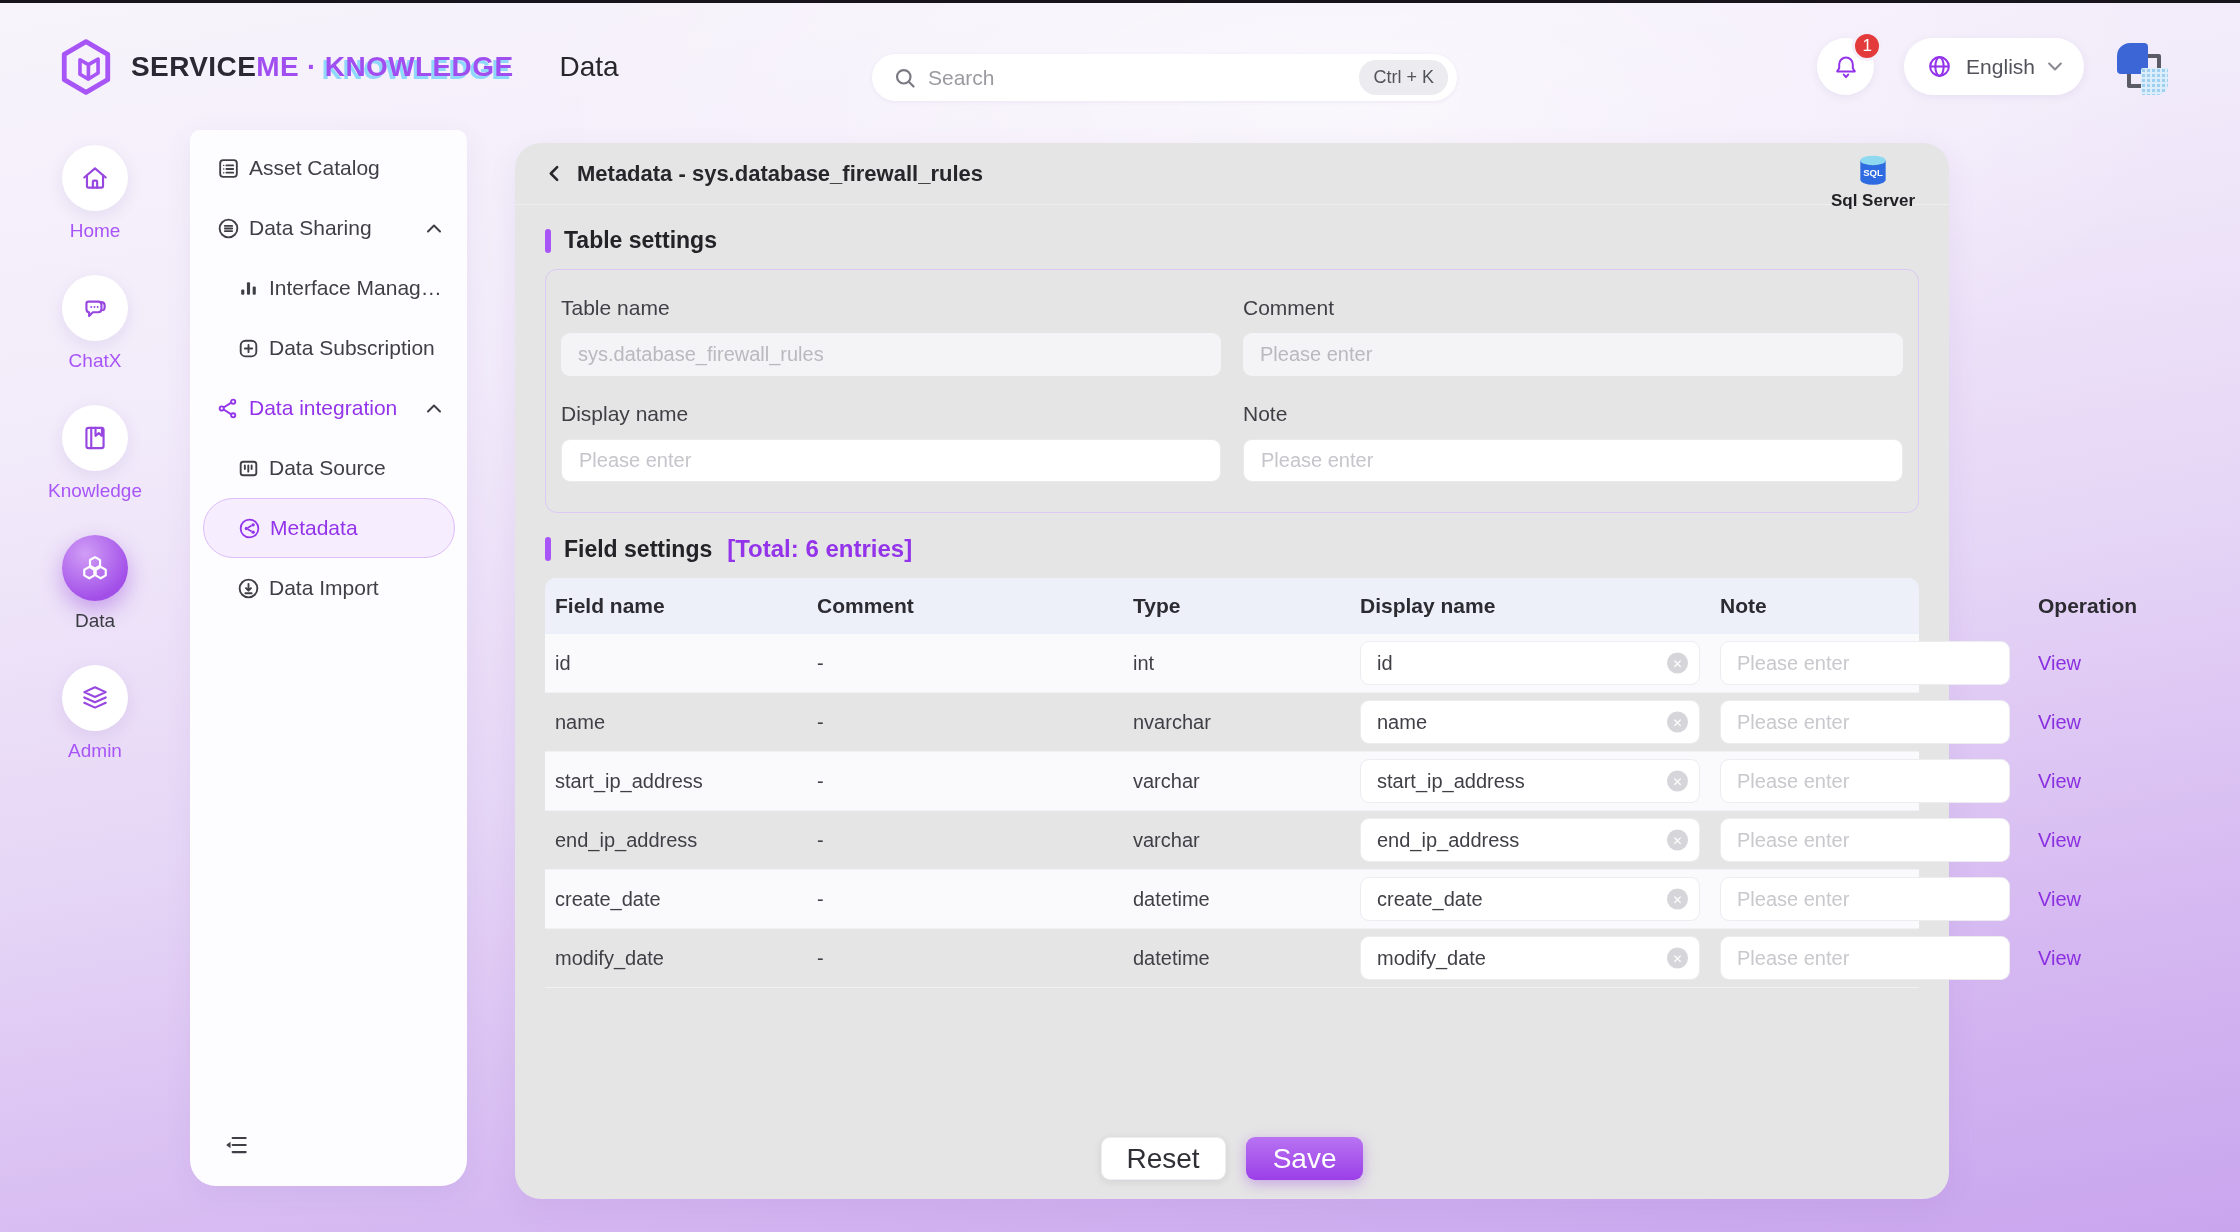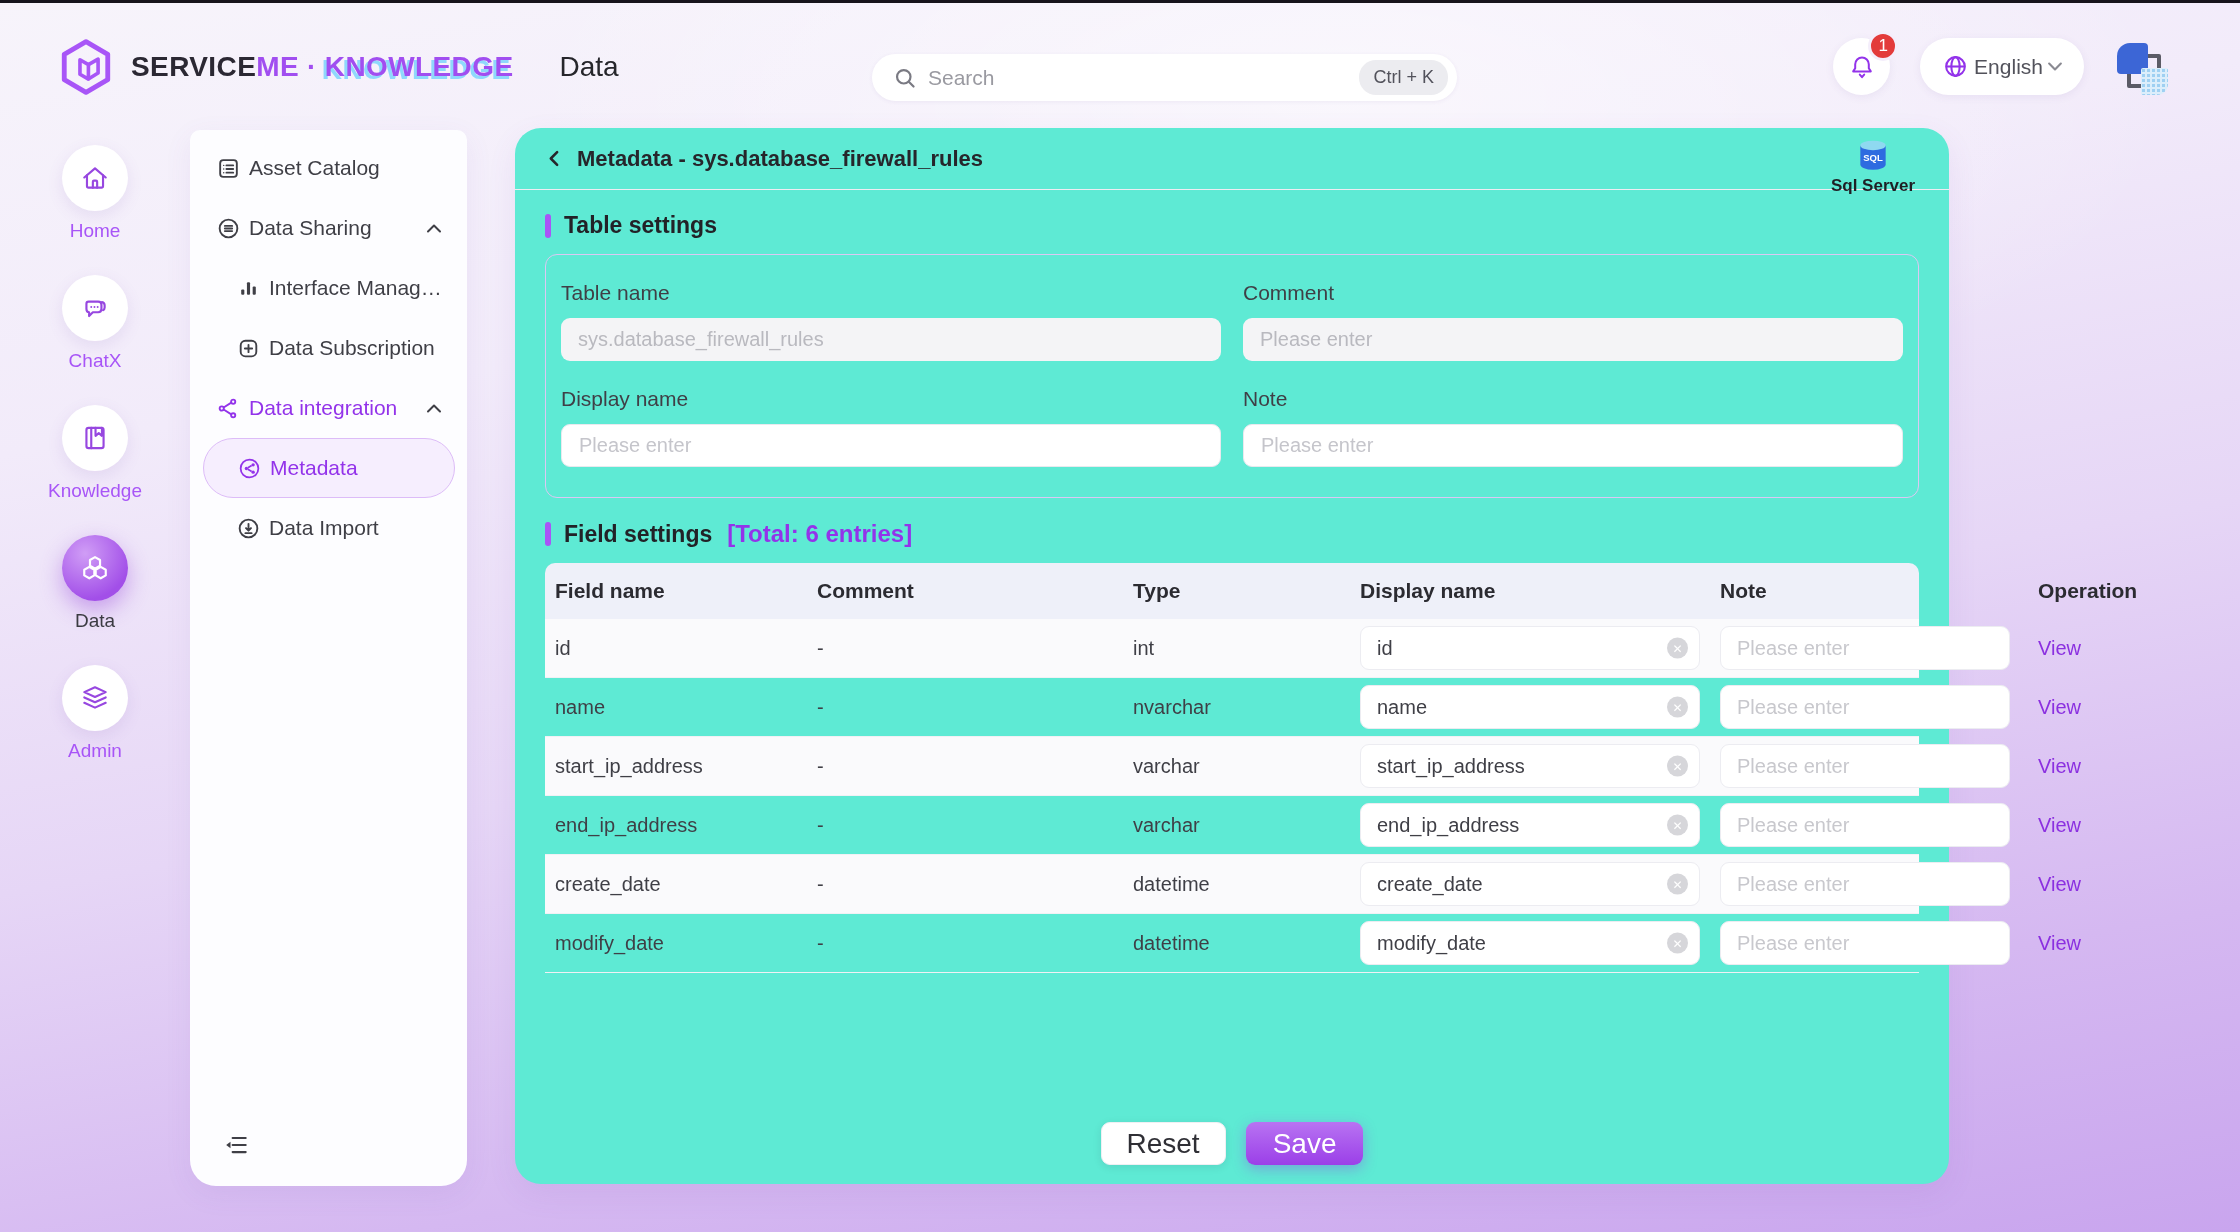--- a/index.html
+++ b/index.html
@@ -26,21 +26,21 @@
   .search { position:absolute; left:872px; top:51px; width:585px; height:47px; background:#fff; border-radius:26px;
             display:flex; align-items:center; padding:0 9px 0 22px; box-shadow:0 1px 4px rgba(90,60,140,.07); }
   .search input { flex:1; border:none; outline:none; font-size:21px; color:#3f3f46; background:transparent; margin-left:12px; font-family:inherit; }
   .search input::placeholder { color:#9a9aa1; }
   .shortcut { background:#ececf0; color:#52525b; border-radius:17px; padding:7px 14px; font-size:18px; white-space:nowrap; }
 
   .topbar-right { margin-left:auto; display:flex; align-items:center; gap:30px; }
   .bell-wrap { position:relative; width:57px; height:57px; background:#fff; border-radius:50%; display:flex; align-items:center; justify-content:center; box-shadow:0 2px 8px rgba(90,60,140,.08); cursor:pointer; }
   .badge { position:absolute; top:-7px; right:-8px; min-width:30px; height:30px; background:#e33b3b; color:#fff; border-radius:50%;
            font-size:17px; display:flex; align-items:center; justify-content:center; border:3px solid #f4eefb; }
-  .lang-pill { height:57px; background:#fff; border-radius:29px; display:flex; align-items:center; gap:5px; padding:0 22px; box-shadow:0 2px 8px rgba(90,60,140,.08); cursor:pointer; }
+  .lang-pill { height:57px; background:#fff; border-radius:29px; display:flex; align-items:center; gap:13px; padding:0 22px; box-shadow:0 2px 8px rgba(90,60,140,.08); cursor:pointer; }
   .lang-label { font-size:21px; color:#52525b; }
   .app-switcher { position:relative; width:56px; height:56px; cursor:pointer; }
   .sq-outline { position:absolute; left:13px; top:15px; width:34px; height:34px; border:4px solid #5b5b66; border-radius:2px; }
   .sq-blue { position:absolute; left:3px; top:4px; width:31px; height:31px; background:#3c66d6; border-radius:13px 4px 4px 4px; }
   .sq-dot { position:absolute; right:2px; bottom:0; width:27px; height:27px; border-radius:2px 2px 11px 2px;
             background-color:#dceefb; background-image:radial-gradient(#9fd0f2 1.6px, transparent 1.6px); background-size:5px 5px; }
 
   
   .rail { position:absolute; left:0; top:145px; width:190px; display:flex; flex-direction:column; align-items:center; gap:33px; }
   .rail-item { display:flex; flex-direction:column; align-items:center; gap:9px; cursor:pointer; }
@@ -56,21 +56,21 @@
   .menu-item { height:60px; display:flex; align-items:center; gap:8px; padding:0 13px; font-size:21px; color:#3f3f46; border-radius:30px; cursor:pointer; white-space:nowrap; }
   .menu-item svg { flex:none; }
   .menu-item.sub { padding-left:33px; }
   .menu-item .chev { margin-left:auto; }
   .menu-item.section-active { color:#9333ea; }
   .menu-item.active { background:#f6eefe; border:1.5px solid #ddbcf8; color:#9333ea; }
   .mi-label { overflow:hidden; text-overflow:ellipsis; }
   .collapse-btn { position:absolute; left:34px; bottom:24px; cursor:pointer; }
 
   
-  .card { position:absolute; left:515px; top:128px; width:1434px; height:1056px; background:#5eead4; border-radius:26px; box-shadow:0 10px 30px rgba(120,80,180,.09); }
+  .card { position:absolute; left:515px; top:143px; width:1434px; height:1056px; background:#e5e5e5; border-radius:26px; box-shadow:0 10px 30px rgba(120,80,180,.09); }
   .card-header { height:62px; display:flex; align-items:center; padding:0 30px; border-bottom:1px solid #eeedf2; }
   .back-btn { display:flex; align-items:center; margin-right:13px; cursor:pointer; }
   .card-title { font-size:22px; font-weight:600; color:#26262b; }
   .db-badge { position:absolute; top:9px; right:28px; width:96px; display:flex; flex-direction:column; align-items:center; }
   .db-label { font-size:17px; font-weight:700; color:#1f1f24; margin-top:1px; }
 
   .section { padding:0 30px; }
   .sec-head { display:flex; align-items:center; gap:13px; margin:22px 0 15px; }
   .sec-bar { width:6px; height:24px; background:#a855f7; border-radius:3px; }
   .sec-title { font-size:23px; font-weight:700; color:#222227; }
@@ -259,20 +259,27 @@
         <circle cx="16.5" cy="5.5" r="2"></circle>
         <circle cx="16.5" cy="18.5" r="2"></circle>
         <path d="M7.3 11 L14.7 6.4 M7.3 13 L14.7 17.6"></path>
       </svg>
       <span class="mi-label">Data integration</span>
       <svg class="chev" width="16" height="11" viewBox="0 0 16 10" fill="none">
         <path d="M2 8 L8 2 L14 8" stroke="#3f3f46" stroke-width="2" stroke-linecap="round" stroke-linejoin="round"></path>
       </svg>
     </div>
 
+    <div class="menu-item sub">
+      <svg width="25" height="25" viewBox="0 0 24 24" fill="none" stroke="#3f3f46" stroke-width="1.8" stroke-linecap="round">
+        <rect x="4.5" y="5.5" width="15" height="13" rx="2.5"></rect>
+        <path d="M8.5 9 V12.5 M11.8 9 V15 M15 9 V12.5"></path>
+      </svg>
+      <span class="mi-label">Data Source</span>
+    </div>
 
     <div class="menu-item sub active">
       <svg width="25" height="25" viewBox="0 0 24 24" fill="none" stroke="#9333ea" stroke-width="1.7">
         <circle cx="12" cy="12" r="8.5"></circle>
         <circle cx="9" cy="12" r="1.6" fill="#9333ea" stroke="none"></circle>
         <circle cx="15.5" cy="8.5" r="1.6" fill="#9333ea" stroke="none"></circle>
         <circle cx="15.5" cy="15.5" r="1.6" fill="#9333ea" stroke="none"></circle>
         <path d="M10.4 11.2 L14.1 9.2 M10.4 12.8 L14.1 14.8"></path>
       </svg>
       <span class="mi-label">Metadata</span>

